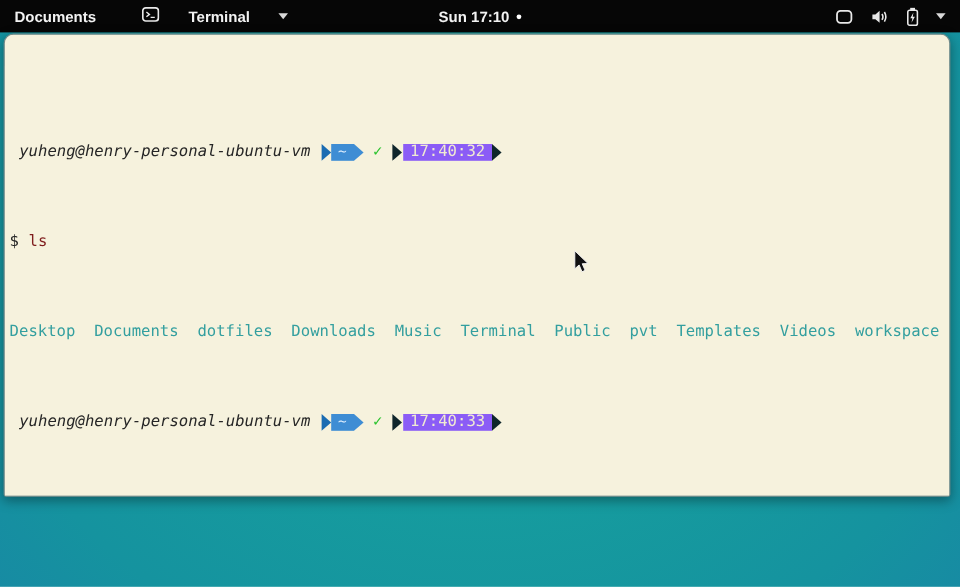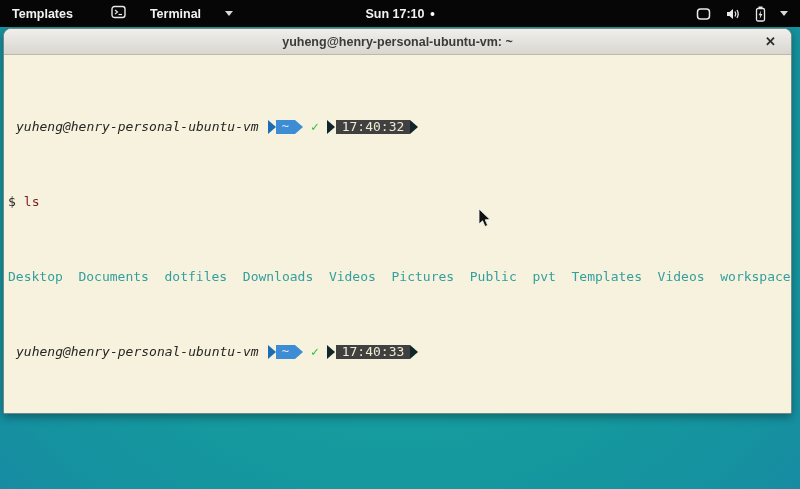--- a/index.html
+++ b/index.html
@@ -75,39 +75,39 @@
   }
   .tri-bluedark { border-left-color:#1b6cb2; }
   .tri-blue     { border-left-color:#3e8dd4; }
   .tri-dark     { border-left-color:#0f262b; }
   .seg-blue {
     background:#3e8dd4; color:#d9ebfc;
     height:14px; display:flex; align-items:center;
     padding:0 6px; font-size:12px;
   }
   .seg-dark {
-    background:#404040; color:#f0ead2;
+    background:#8b5cf6; color:#f0ead2;
     height:14px; display:flex; align-items:center;
     padding:0 6px; margin-left:1px;
   }
   .check { color:#2bc32e; font-weight:700; margin:0 8px; }
 
   .cmd-row { display:flex; gap:8px; height:15px; align-items:center; }
   .dollar { color:#262626; }
   .command { color:#7f1d1d; }
   .dirs { color:#339f9f; }
 
   
   .mouse { position:absolute; left:478px; top:209px; width:14px; height:20px; }
 </style>
 </head>
 <body>
 
 <div class="top-bar">
-  <div class="activities">Templates</div>
+  <div class="activities">Documents</div>
 
   <div class="app-menu">
     <span>
       <svg width="15" height="14" viewBox="0 0 15 14">
         <rect x="1" y="1.5" width="13" height="11" rx="2.5" fill="none" stroke="#e8e8e8" stroke-width="1.4"></rect>
         <path d="M4 5 L6.5 7 L4 9" fill="none" stroke="#e8e8e8" stroke-width="1.2"></path>
         <line x1="7.5" y1="9.5" x2="11" y2="9.5" stroke="#e8e8e8" stroke-width="1.2"></line>
       </svg>
     </span>
     <span>Terminal</span>
@@ -137,24 +137,20 @@
         <rect x="3.5" y="0.5" width="4" height="2" fill="#e8e8e8"></rect>
         <rect x="1.5" y="2.5" width="8" height="12.5" rx="1.5" fill="none" stroke="#e8e8e8" stroke-width="1.3"></rect>
         <path d="M6.2 4.5 L3.6 9.3 L5.3 9.3 L4.6 13 L7.4 8 L5.6 8 Z" fill="#e8e8e8"></path>
       </svg>
     </span>
     <span class="chev-down"></span>
   </div>
 </div>
 
 <div class="window">
-  <div class="titlebar">
-    <span>yuheng@henry-personal-ubuntu-vm: ~</span>
-    <span class="close-btn">✕</span>
-  </div>
 
   <div class="term">
 
     
     <div class="row">
       <span class="host">yuheng@henry-personal-ubuntu-vm</span>
       <span class="pl">
         <span class="tri tri-bluedark"></span>
         <span class="seg-blue">~</span>
         <span class="tri tri-blue"></span>
@@ -165,21 +161,21 @@
       </span>
     </div>
 
     
     <div class="cmd-row">
       <span class="dollar">$</span>
       <span class="command">ls</span>
     </div>
 
     
-    <div class="row dirs">Desktop  Documents  dotfiles  Downloads  Videos  Pictures  Public  pvt  Templates  Videos  workspace</div>
+    <div class="row dirs">Desktop  Documents  dotfiles  Downloads  Music  Terminal  Public  pvt  Templates  Videos  workspace</div>
 
     
     <div class="row">
       <span class="host">yuheng@henry-personal-ubuntu-vm</span>
       <span class="pl">
         <span class="tri tri-bluedark"></span>
         <span class="seg-blue">~</span>
         <span class="tri tri-blue"></span>
         <span class="check">✓</span>
         <span class="tri tri-dark"></span>

